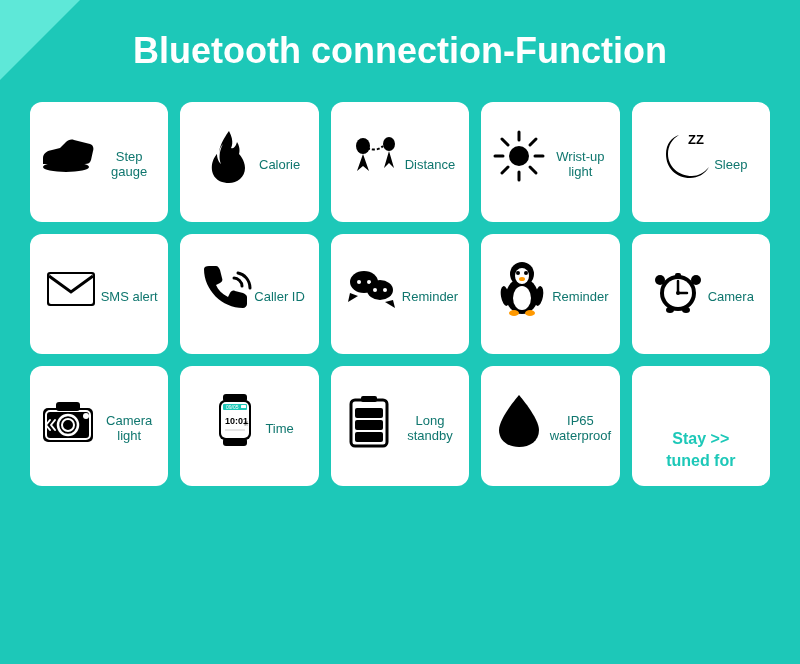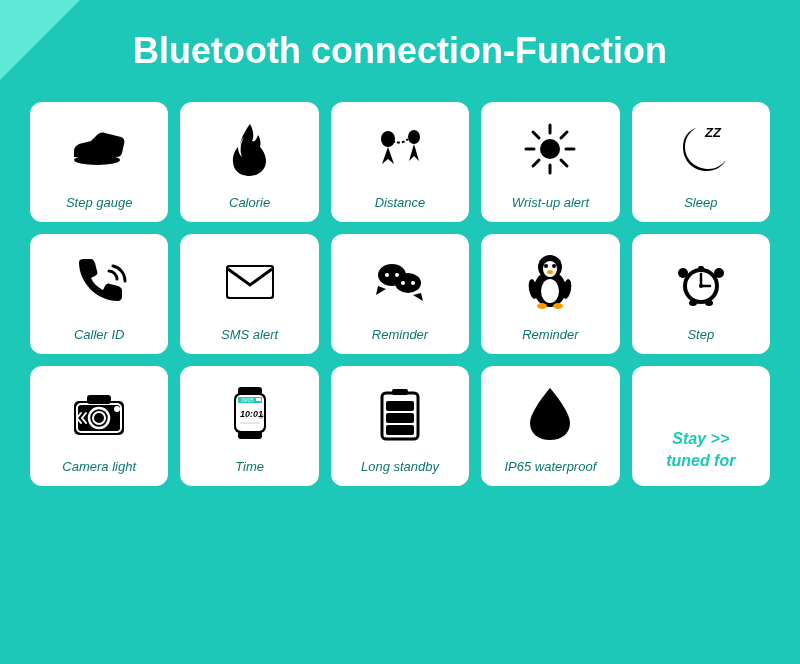--- a/index.html
+++ b/index.html
@@ -29,26 +29,25 @@
       display: grid;
       grid-template-columns: repeat(5, 1fr);
       grid-template-rows: repeat(3, auto);
       gap: 12px;
       padding: 10px 30px 20px;
     }
     .grid-item {
       background: white;
       border-radius: 12px;
       display: flex;
-      flex-direction: column;
+      flex-direction: row;
       align-items: center;
       justify-content: center;
       padding: 14px 8px 10px;
       min-height: 120px;
-      font-style: italic;
     }
     .grid-item .icon {
       font-size: 50px;
       line-height: 1;
       margin-bottom: 8px;
       color: black;
     }
     .grid-item .label {
       font-size: 13px;
       color: #0f766e;
@@ -117,53 +116,53 @@
         <line x1="30" y1="6" x2="30" y2="14" stroke="black" stroke-width="3" stroke-linecap="round"></line>
         <line x1="30" y1="46" x2="30" y2="54" stroke="black" stroke-width="3" stroke-linecap="round"></line>
         <line x1="6" y1="30" x2="14" y2="30" stroke="black" stroke-width="3" stroke-linecap="round"></line>
         <line x1="46" y1="30" x2="54" y2="30" stroke="black" stroke-width="3" stroke-linecap="round"></line>
         <line x1="13" y1="13" x2="19" y2="19" stroke="black" stroke-width="3" stroke-linecap="round"></line>
         <line x1="41" y1="41" x2="47" y2="47" stroke="black" stroke-width="3" stroke-linecap="round"></line>
         <line x1="47" y1="13" x2="41" y2="19" stroke="black" stroke-width="3" stroke-linecap="round"></line>
         <line x1="19" y1="41" x2="13" y2="47" stroke="black" stroke-width="3" stroke-linecap="round"></line>
       </svg>
     </div>
-    <span class="label">Wrist-up alert</span>
+    <span class="label">Wrist-up light</span>
   </div>
 
   <div class="grid-item">
     <div class="icon">
       <svg viewBox="0 0 60 60" fill="black">
         <text x="34" y="18" font-size="13" font-family="Arial" font-weight="bold">ZZ</text>
         <path d="M38,50 C24,50 14,40 14,28 C14,20 18,13 25,9 C18,11 12,18 12,28 C12,42 22,52 36,52 C44,52 51,48 55,41 C50,47 44,50 38,50 Z"></path>
       </svg>
     </div>
     <span class="label">Sleep</span>
-  </div>
-
-  <div class="grid-item">
-    <div class="icon">
-      <svg viewBox="0 0 60 60" fill="black">
-        <path d="M15,8 L22,8 C24,8 25,10 26,12 L28,20 C29,22 28,24 26,25 L22,27 C24,32 28,36 34,39 L36,35 C37,33 39,32 41,33 L49,35 C51,36 53,37 53,39 L53,46 C53,48 51,50 49,50 C28,50 10,32 10,11 C10,9 12,8 15,8 Z"></path>
-        <path d="M40,20 C44,20 48,24 48,28" stroke="black" stroke-width="3" fill="none" stroke-linecap="round"></path>
-        <path d="M44,15 C50,16 56,22 56,30" stroke="black" stroke-width="3" fill="none" stroke-linecap="round"></path>
-      </svg>
-    </div>
-    <span class="label">Caller ID</span>
   </div>
 
   <div class="grid-item">
     <div class="icon">
       <svg viewBox="0 0 60 60" fill="none" stroke="black" stroke-width="3">
         <rect x="6" y="14" width="48" height="34" rx="3" fill="black" stroke="none"></rect>
         <rect x="8" y="16" width="44" height="30" rx="2" fill="white" stroke="none"></rect>
         <polyline points="8,18 30,34 52,18" stroke="black" stroke-width="3" fill="none"></polyline>
       </svg>
     </div>
     <span class="label">SMS alert</span>
+  </div>
+
+  <div class="grid-item">
+    <div class="icon">
+      <svg viewBox="0 0 60 60" fill="black">
+        <path d="M15,8 L22,8 C24,8 25,10 26,12 L28,20 C29,22 28,24 26,25 L22,27 C24,32 28,36 34,39 L36,35 C37,33 39,32 41,33 L49,35 C51,36 53,37 53,39 L53,46 C53,48 51,50 49,50 C28,50 10,32 10,11 C10,9 12,8 15,8 Z"></path>
+        <path d="M40,20 C44,20 48,24 48,28" stroke="black" stroke-width="3" fill="none" stroke-linecap="round"></path>
+        <path d="M44,15 C50,16 56,22 56,30" stroke="black" stroke-width="3" fill="none" stroke-linecap="round"></path>
+      </svg>
+    </div>
+    <span class="label">Caller ID</span>
   </div>
 
   <div class="grid-item">
     <div class="icon">
       <svg viewBox="0 0 60 60" fill="black">
         <ellipse cx="22" cy="24" rx="14" ry="11"></ellipse>
         <circle cx="17" cy="24" r="2" fill="white"></circle>
         <circle cx="27" cy="24" r="2" fill="white"></circle>
         <path d="M8,35 L6,44 L16,38" fill="black"></path>
         <ellipse cx="38" cy="32" rx="13" ry="10"></ellipse>
@@ -216,21 +215,21 @@
         <ellipse cx="38" cy="52" rx="4" ry="3"></ellipse>
 
         <circle cx="12" cy="22" r="5"></circle>
         <circle cx="48" cy="22" r="5"></circle>
 
         <rect x="27" y="15" width="6" height="5" rx="2"></rect>
 
         <circle cx="30" cy="35" r="2" fill="black"></circle>
       </svg>
     </div>
-    <span class="label">Step</span>
+    <span class="label">Camera</span>
   </div>
 
   <div class="grid-item">
     <div class="icon">
       <svg viewBox="0 0 60 60" fill="none">
         <rect x="5" y="18" width="50" height="34" rx="5" fill="black"></rect>
         <rect x="8" y="21" width="44" height="28" rx="4" fill="black" stroke="white" stroke-width="2"></rect>
 
         <rect x="18" y="12" width="24" height="9" rx="3" fill="black"></rect>
 

